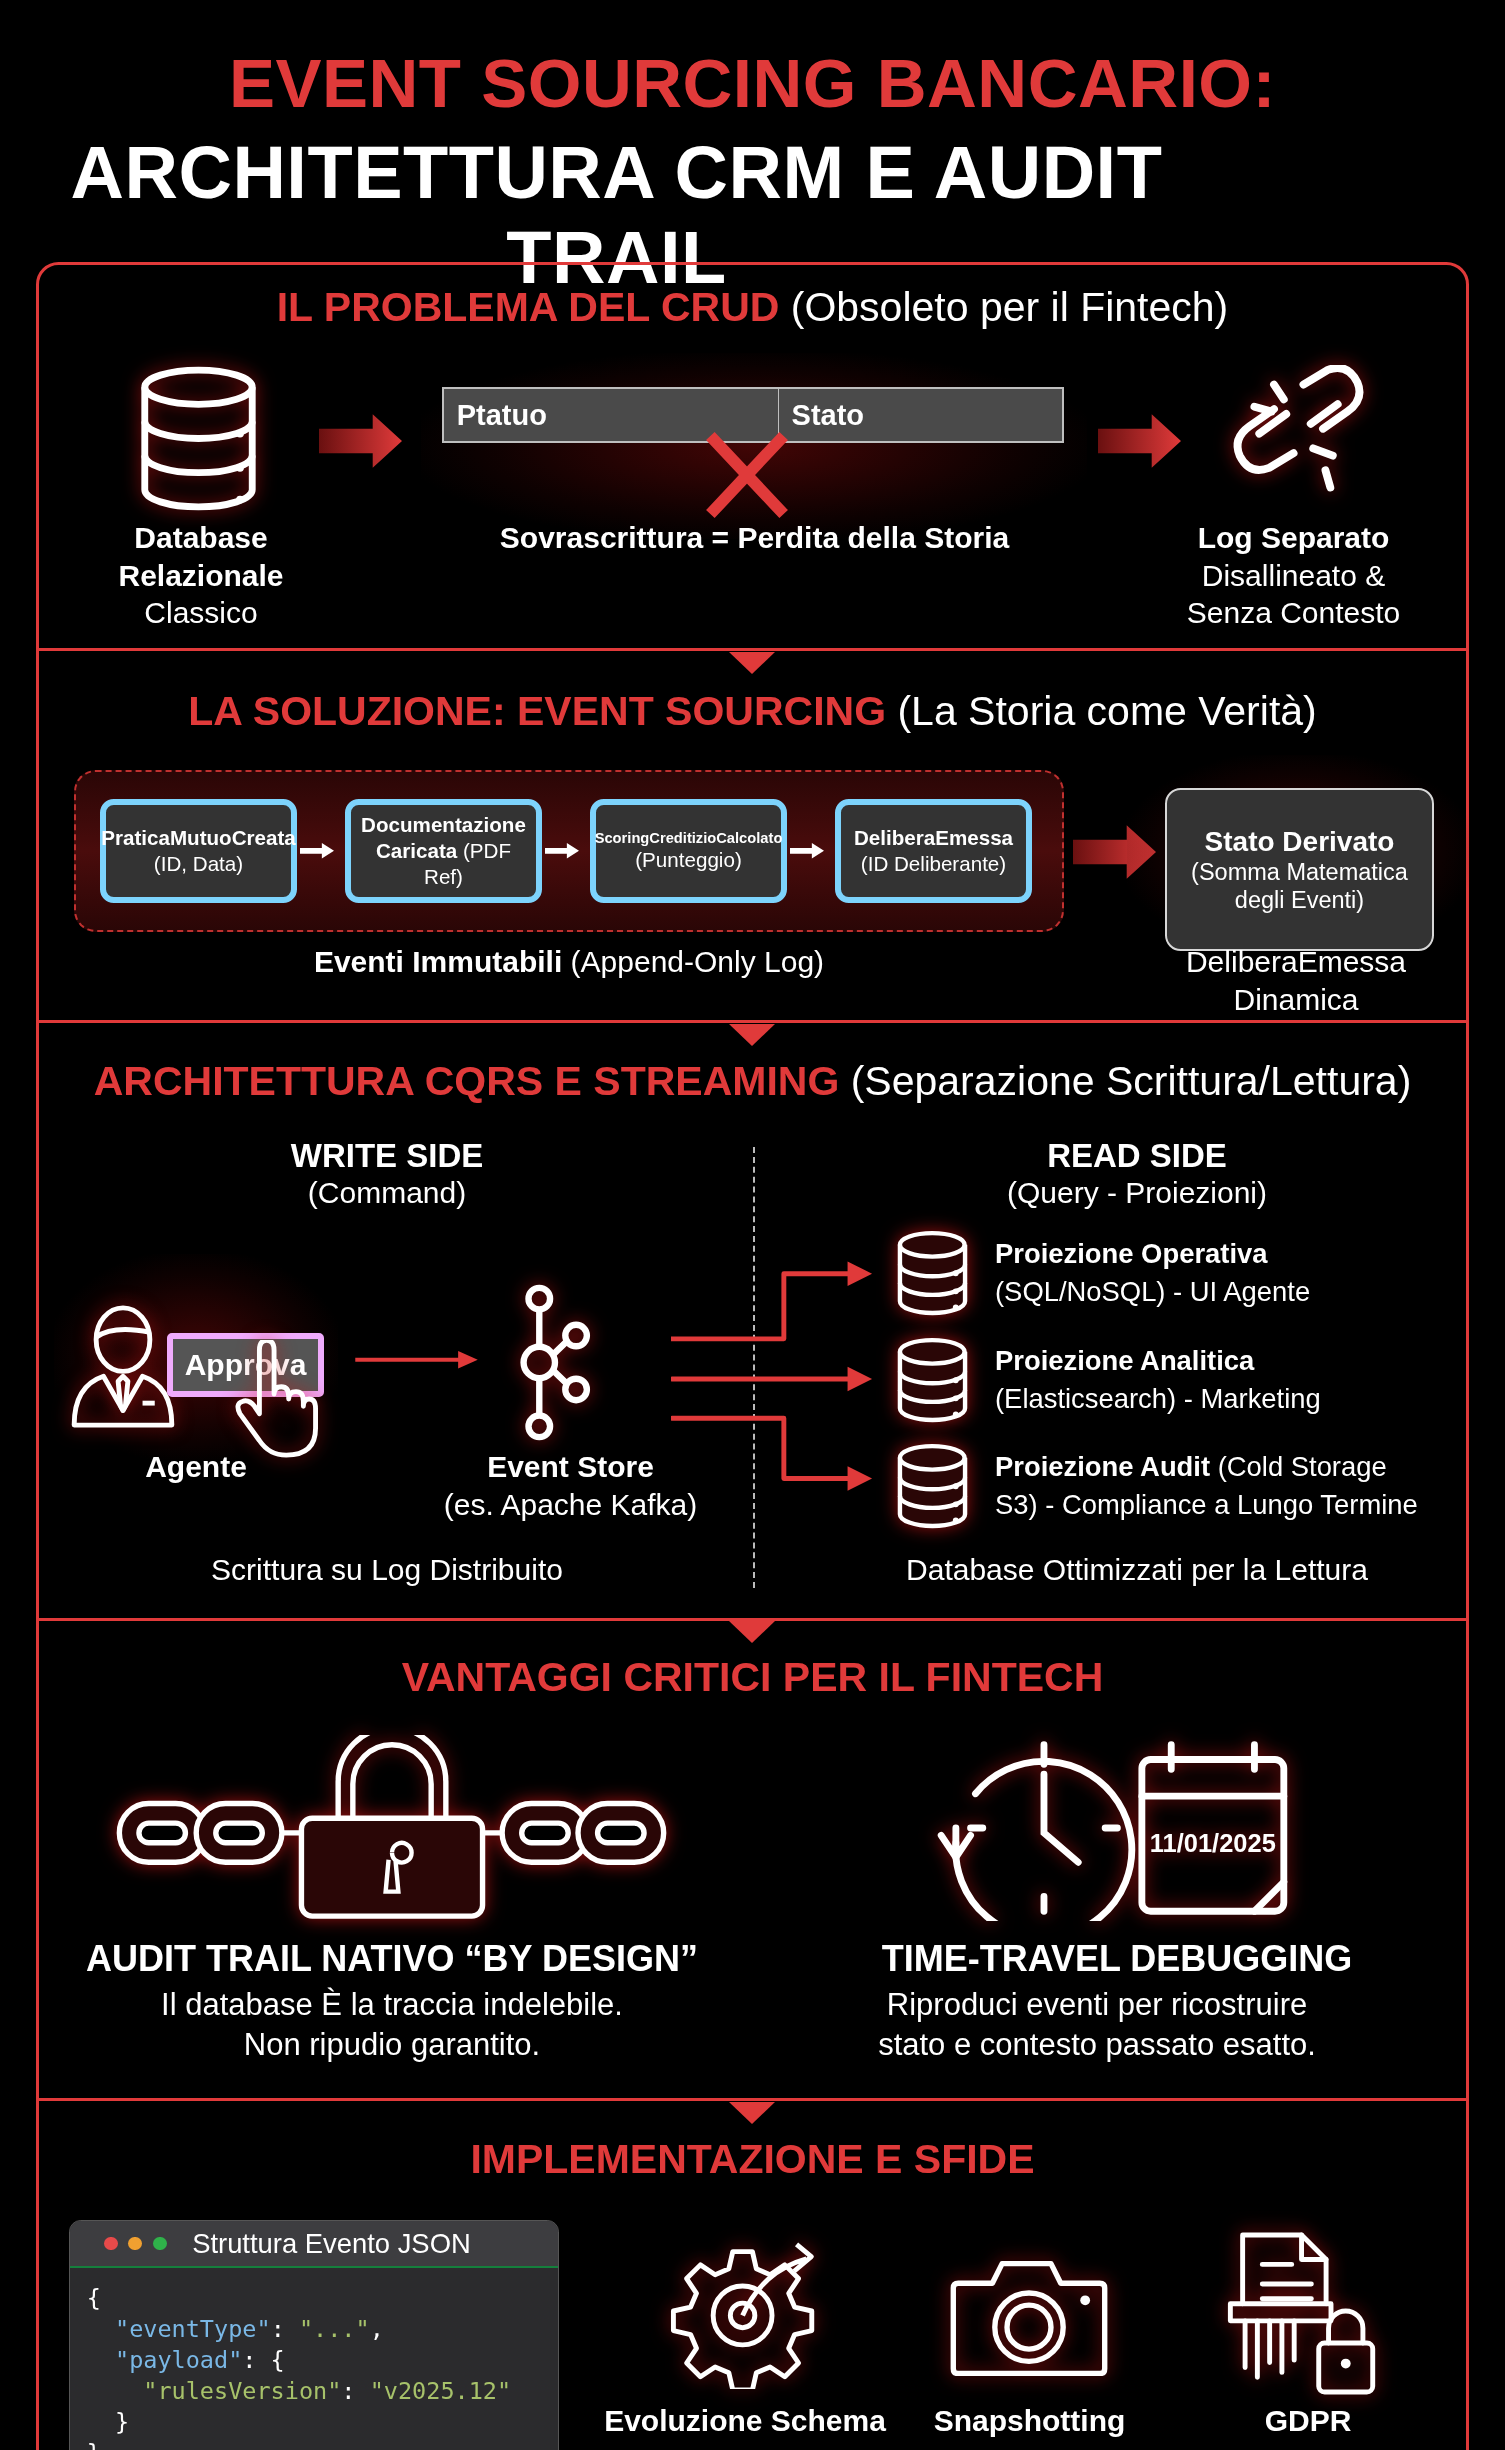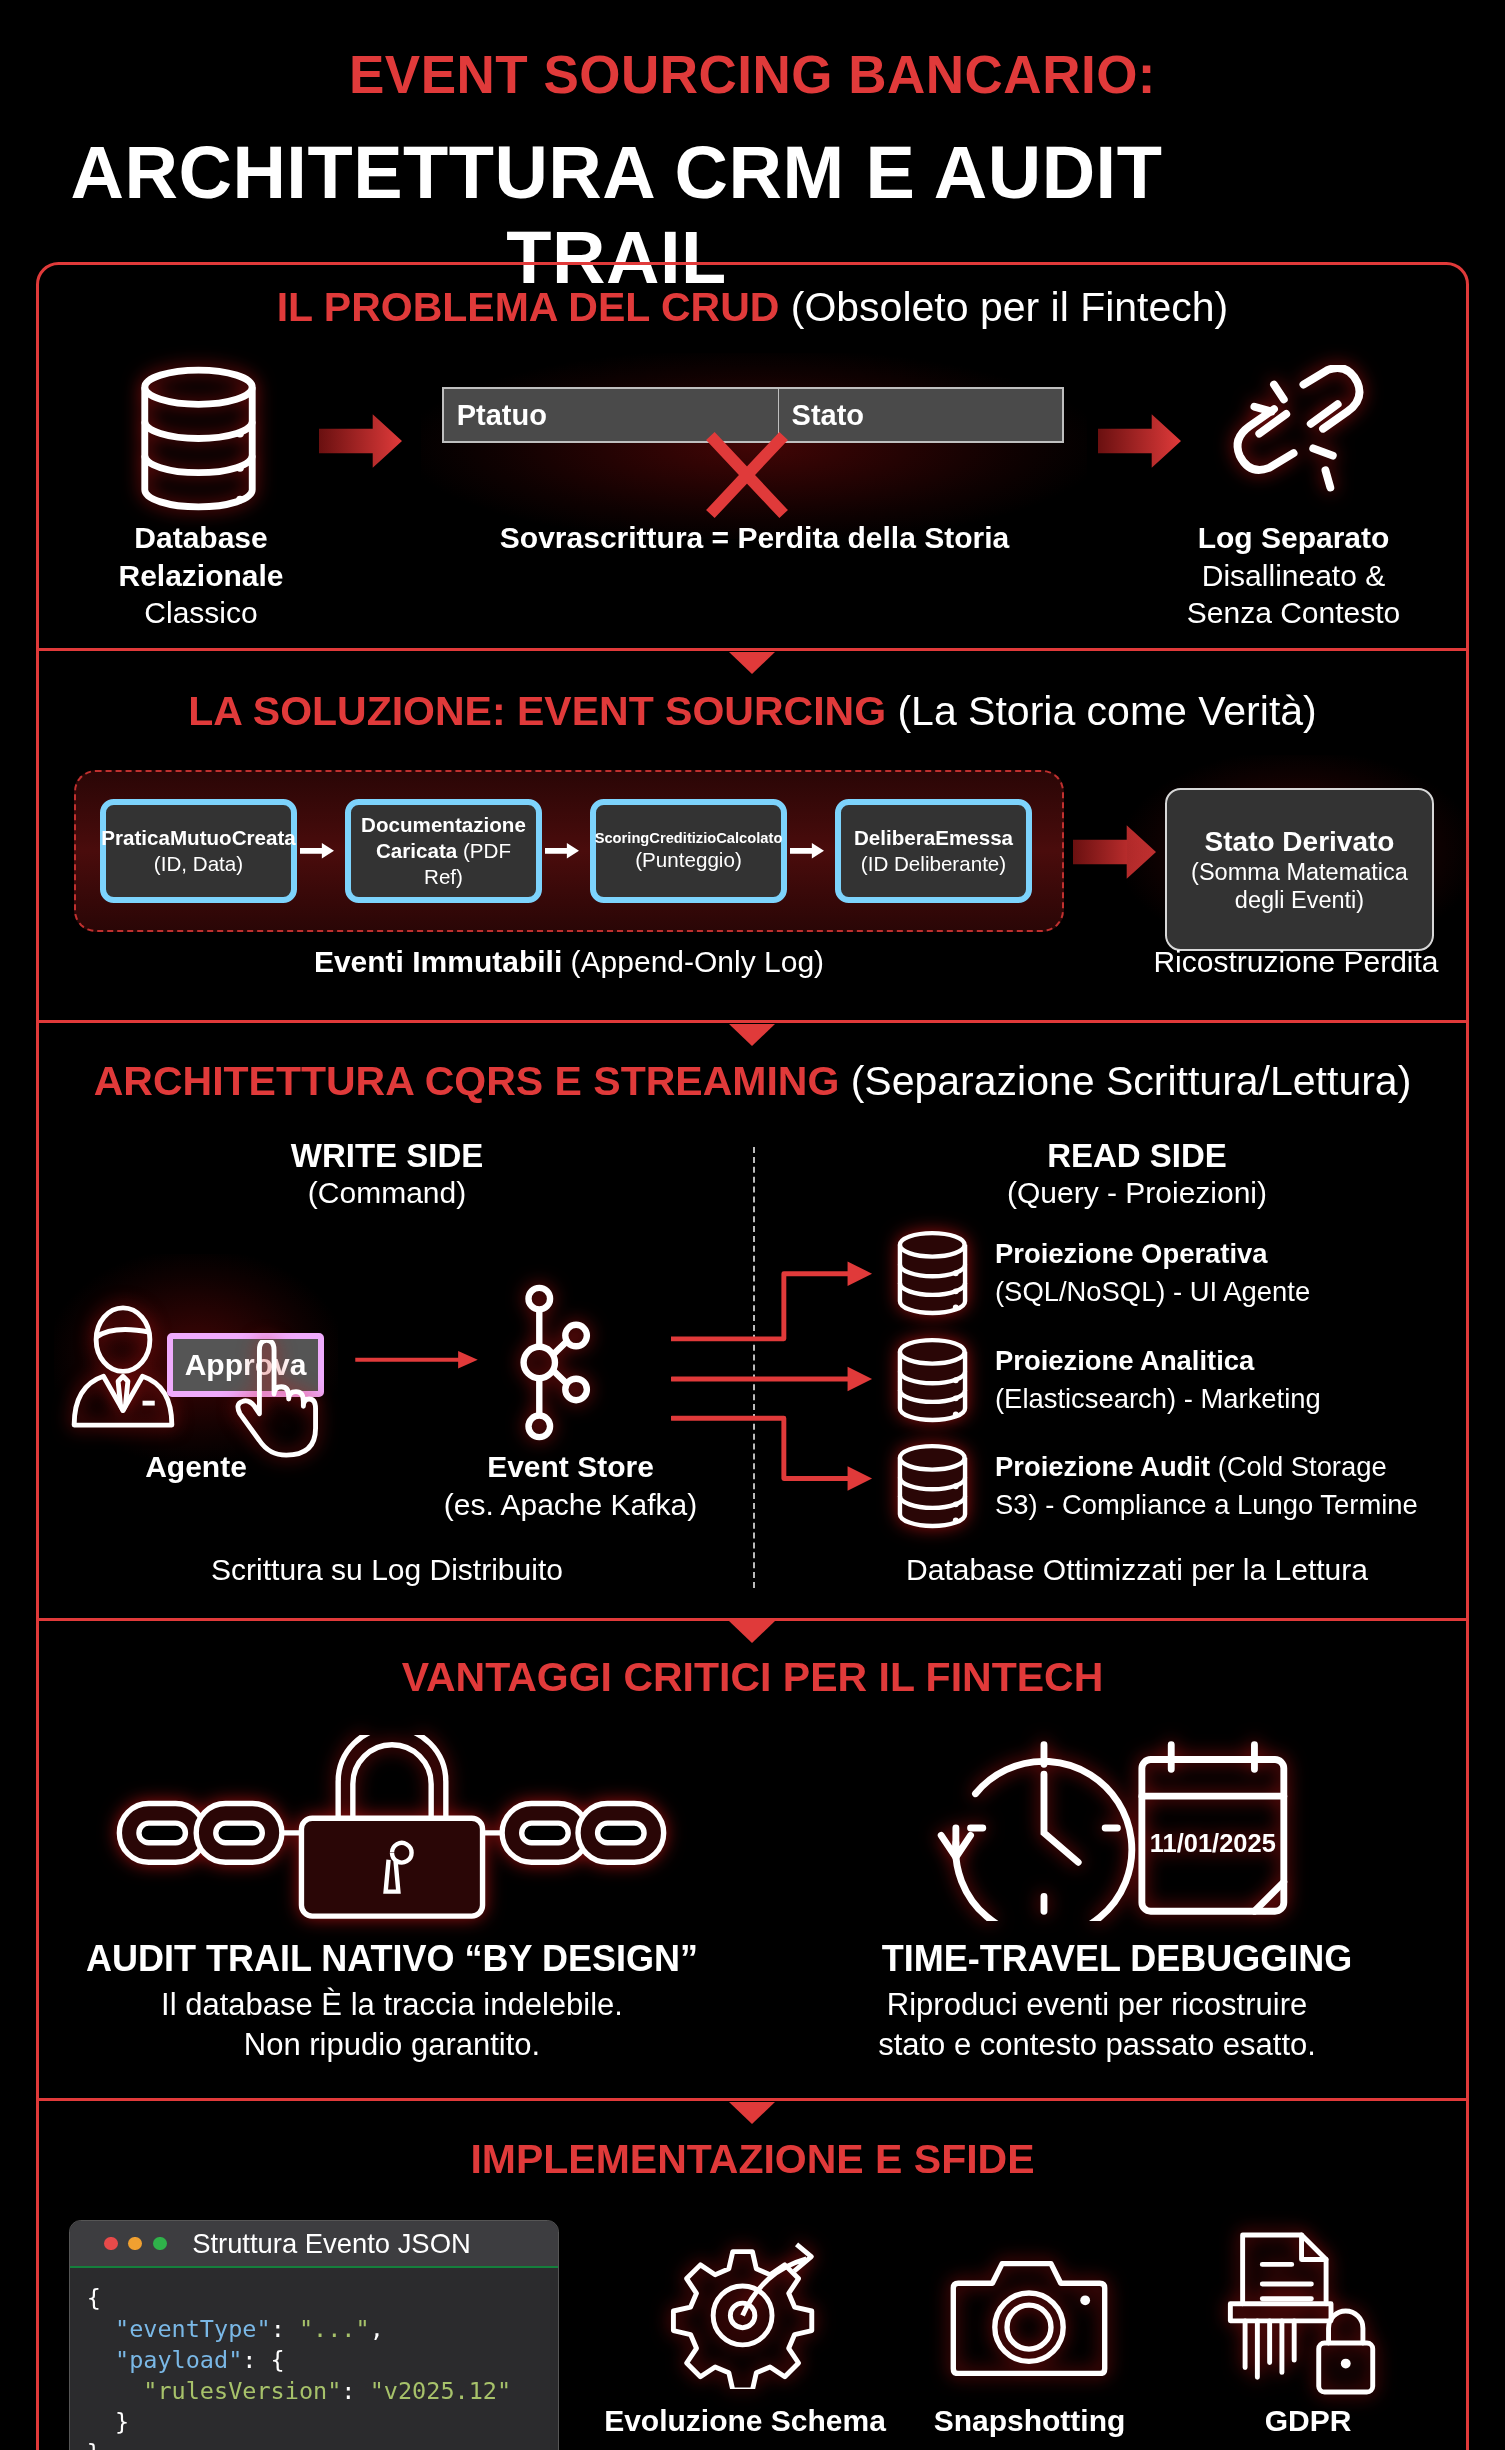--- a/index.html
+++ b/index.html
@@ -3,21 +3,21 @@
 <meta charset="utf-8">
 <style>
   * { box-sizing: border-box; margin: 0; padding: 0; }
   html, body { background: #000; }
   body { width: 1505px; height: 2774px; position: relative; overflow: hidden;
          font-family: "Liberation Sans", "DejaVu Sans", sans-serif; color: #fff; }
   .abs { position: absolute; }
   .bold { font-weight: bold; }
 
   
-  .title1 { top: 44px; left: 0; width: 1505px; font-size: 53px; font-weight: bold; color: #e03a3a; text-align: center; letter-spacing: 0.5px; }
+  .title1 { top: 44px; left: 0; width: 1505px; font-size: 69px; font-weight: bold; color: #e03a3a; text-align: center; letter-spacing: 0.5px; }
   .title2 { top: 130px; left: 0; width: 1233px; font-size: 74px; font-weight: bold; color: #fff; text-align: center; letter-spacing: 0.5px; }
 
   
   .frame { left: 36px; top: 262px; width: 1433px; height: 2268px; border: 3.4px solid #e03a3a; border-radius: 22.5px; }
   .divider { left: 38px; width: 1429px; height: 3.4px; background: #e03a3a; }
   .notch { width: 0; height: 0; border-left: 23.5px solid transparent; border-right: 23.5px solid transparent; border-top: 22.5px solid #e03a3a; }
 
   .sec-title { left: 39px; width: 1427px; font-size: 41px; text-align: center; }
   .sec-title .hl { color: #e03a3a; font-weight: bold; }
   .sec-title .rest { color: #fff; font-weight: normal; }
@@ -193,21 +193,21 @@
 <div class="abs redglow-bg" style="left:1127px; top:755px; width:343px; height:196px;"></div>
 <div class="abs derived">
   <div class="t">Stato Derivato</div>
   <div>(Somma Matematica</div>
   <div>degli Eventi)</div>
 </div>
 
 <div class="abs label-block" style="left:74px; top:943px; width:990px;">
   <span class="bold">Eventi Immutabili</span><span> (Append-Only Log)</span>
 </div>
-<div class="abs label-block" style="left:1122px; top:943px; width:348px;">Ricostruzione Perdita</div>
+<div class="abs label-block" style="left:1122px; top:943px; width:348px;">DeliberaEmessa Dinamica</div>
 
 <div class="abs sec-title" style="top:1058px;">
   <span class="hl">ARCHITETTURA CQRS E STREAMING</span><span class="rest"> (Separazione Scrittura/Lettura)</span>
 </div>
 
 <div class="abs dash-v"></div>
 
 <div class="abs side-head" style="left:191px; top:1137px; width:392px;">WRITE SIDE</div>
 <div class="abs side-sub" style="left:191px; top:1176px; width:392px;">(Command)</div>
 <div class="abs side-head" style="left:941px; top:1137px; width:392px;">READ SIDE</div>

